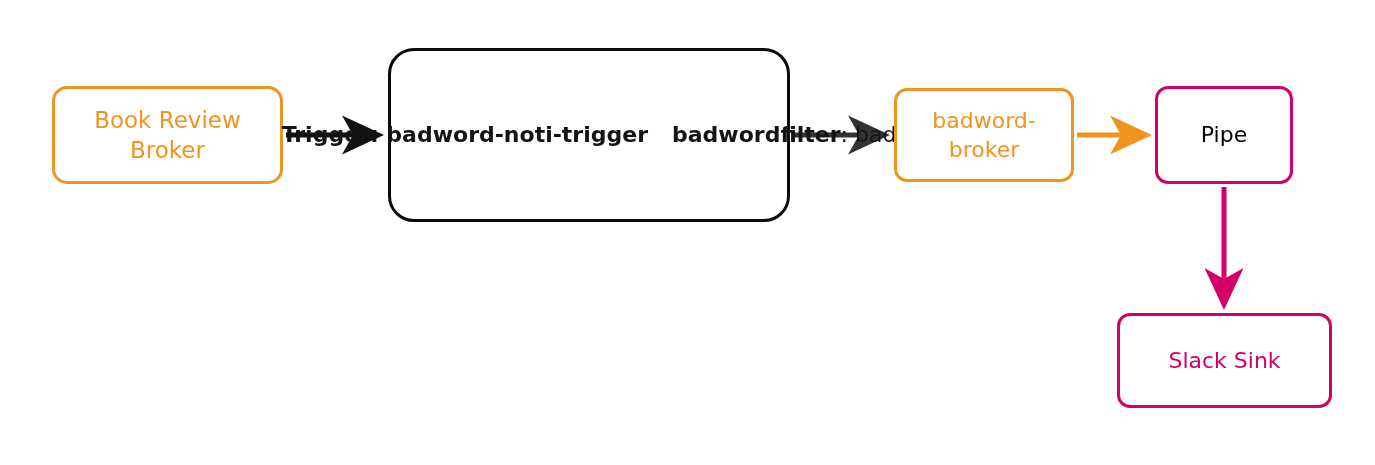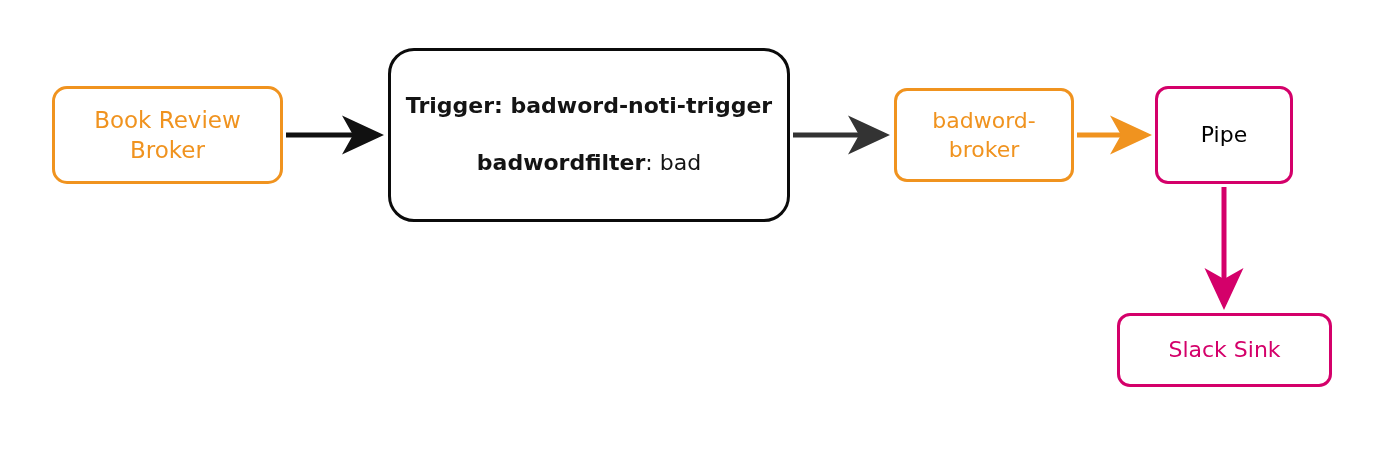--- a/index.html
+++ b/index.html
@@ -52,21 +52,21 @@
   }
 
   
   #node-trigger {
     left: 388px;
     top: 48px;
     width: 402px;
     height: 174px;
     border: 3px solid #0B0B0B;
     border-radius: 26px;
-    flex-direction: column;
+    flex-direction: row;
     gap: 24px;
   }
   #node-trigger .trig-line {
     color: #141414;
     font-size: 22px;
     line-height: 1.48;
     white-space: nowrap;
   }
   #node-trigger .trig-line b {
     font-weight: 700;
@@ -98,21 +98,21 @@
   #node-pipe .node-label {
     color: #000000;
     font-size: 22px;
   }
 
   
   #node-slack-sink {
     left: 1117px;
     top: 313px;
     width: 215px;
-    height: 74px;
+    height: 95px;
     border: 3px solid #D4006A;
     border-radius: 13px;
     text-align: center;
   }
   #node-slack-sink .node-label {
     color: #D4006A;
     font-size: 22px;
   }
 </style>
 </head>

